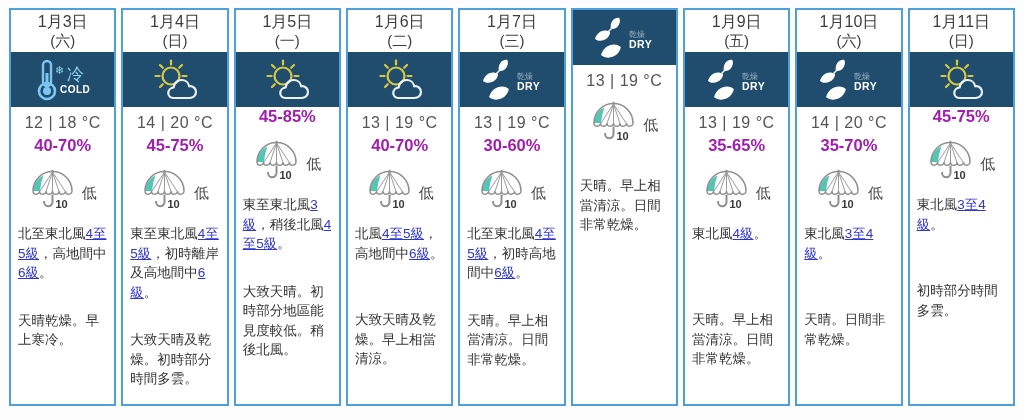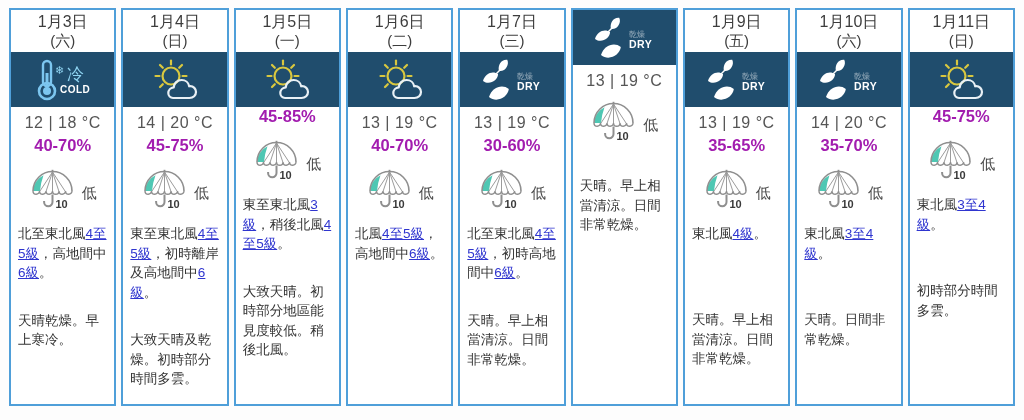--- a/index.html
+++ b/index.html
@@ -191,20 +191,21 @@
       <line x1="23.5" y1="3" x2="36" y2="22"></line>
     </g>
     <path d="M4 22 a3.25 3.25 0 0 0 6.5 0 a3.25 3.25 0 0 0 6.5 0 a3.25 3.25 0 0 0 6.5 0 a3.25 3.25 0 0 0 6.5 0 a3.25 3.25 0 0 0 6.5 0 a3.25 3.25 0 0 0 6.5 0" fill="none" stroke="#8f8f8f" stroke-width="1.4"></path>
     <line x1="23.5" y1="0.8" x2="23.5" y2="3.5" stroke="#8f8f8f" stroke-width="1.8"></line>
     <path d="M23.5 25.5 V33 a4.2 4.2 0 0 1 -8.4 0 v-1" fill="none" stroke="#8f8f8f" stroke-width="2"></path>
     <text x="26.5" y="39" font-size="11" font-weight="bold" fill="#3a3a3a">10</text>
   </svg></span>
       <span class="psr-label">低</span>
     </div>
     <p class="wind"><span>北風</span><a class="wind-link">4至5級</a><span>，高地間中</span><a class="wind-link">6級</a><span>。</span></p>
+    <p class="weather">大致天晴及乾燥。早上相當清涼。</p>
   </div>
     <div class="day-col">
     <div class="date-header">
       <div class="date">1月7日</div>
       <div class="weekday">(三)</div>
     </div>
     <div class="icon-banner">
         <svg width="74" height="46" viewBox="0 0 74 46">
     <g fill="#ffffff">
       <path d="M0 0 C4 -8 14 -10 19 -4 C17 3 6 7 0 0 Z" transform="translate(24,14) rotate(-42) scale(0.72)"></path>

